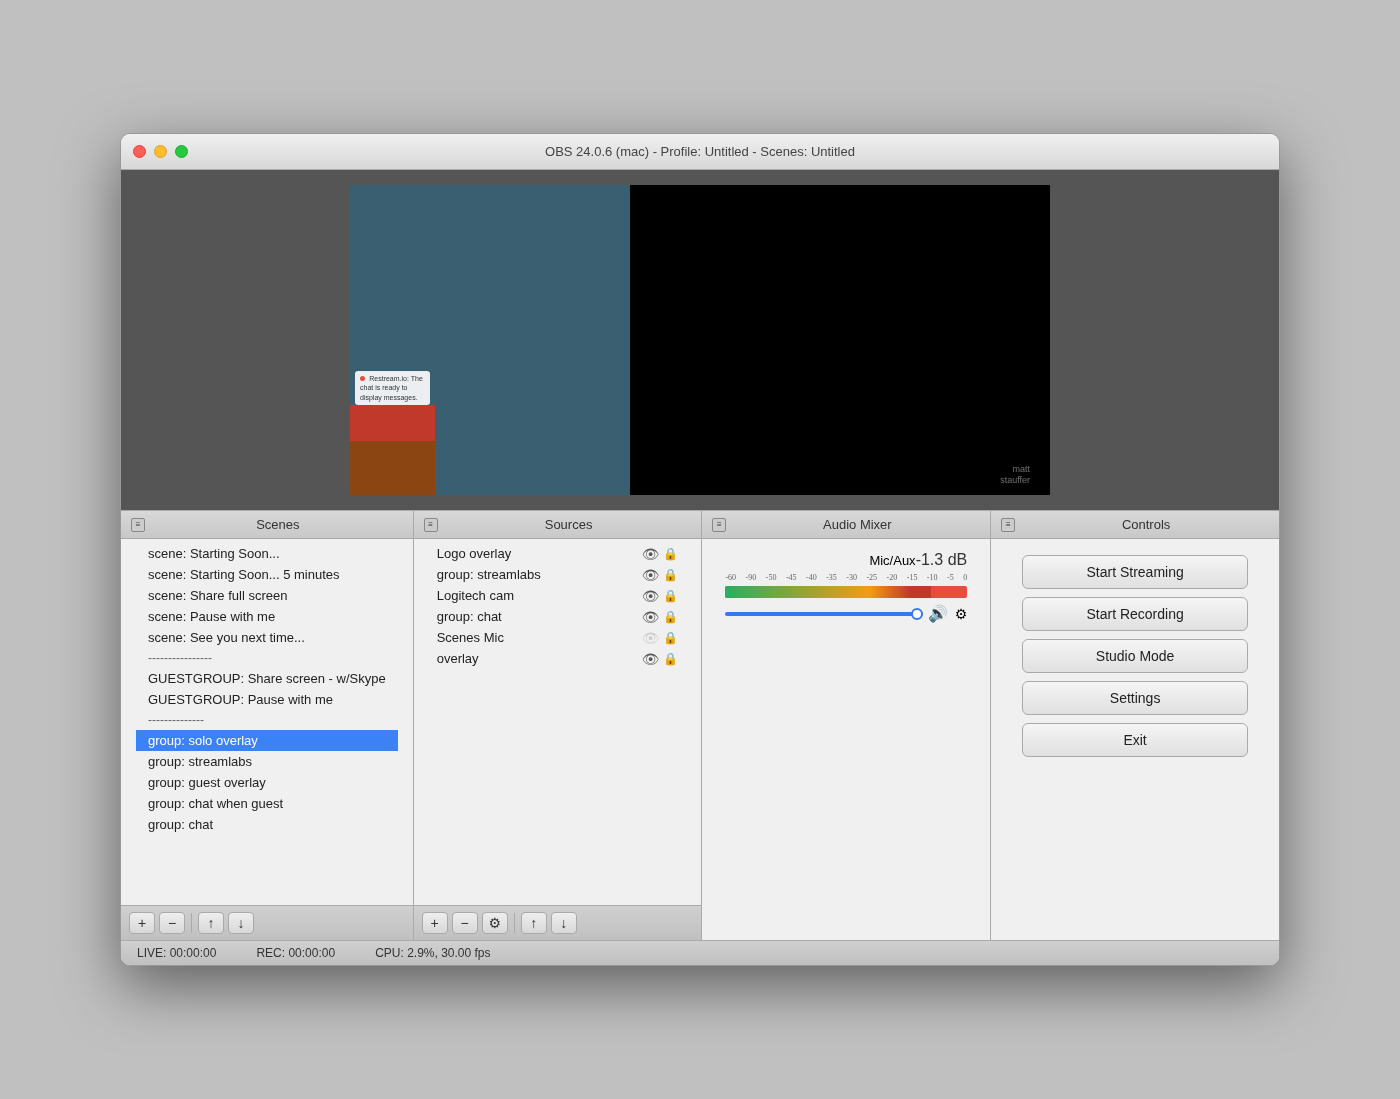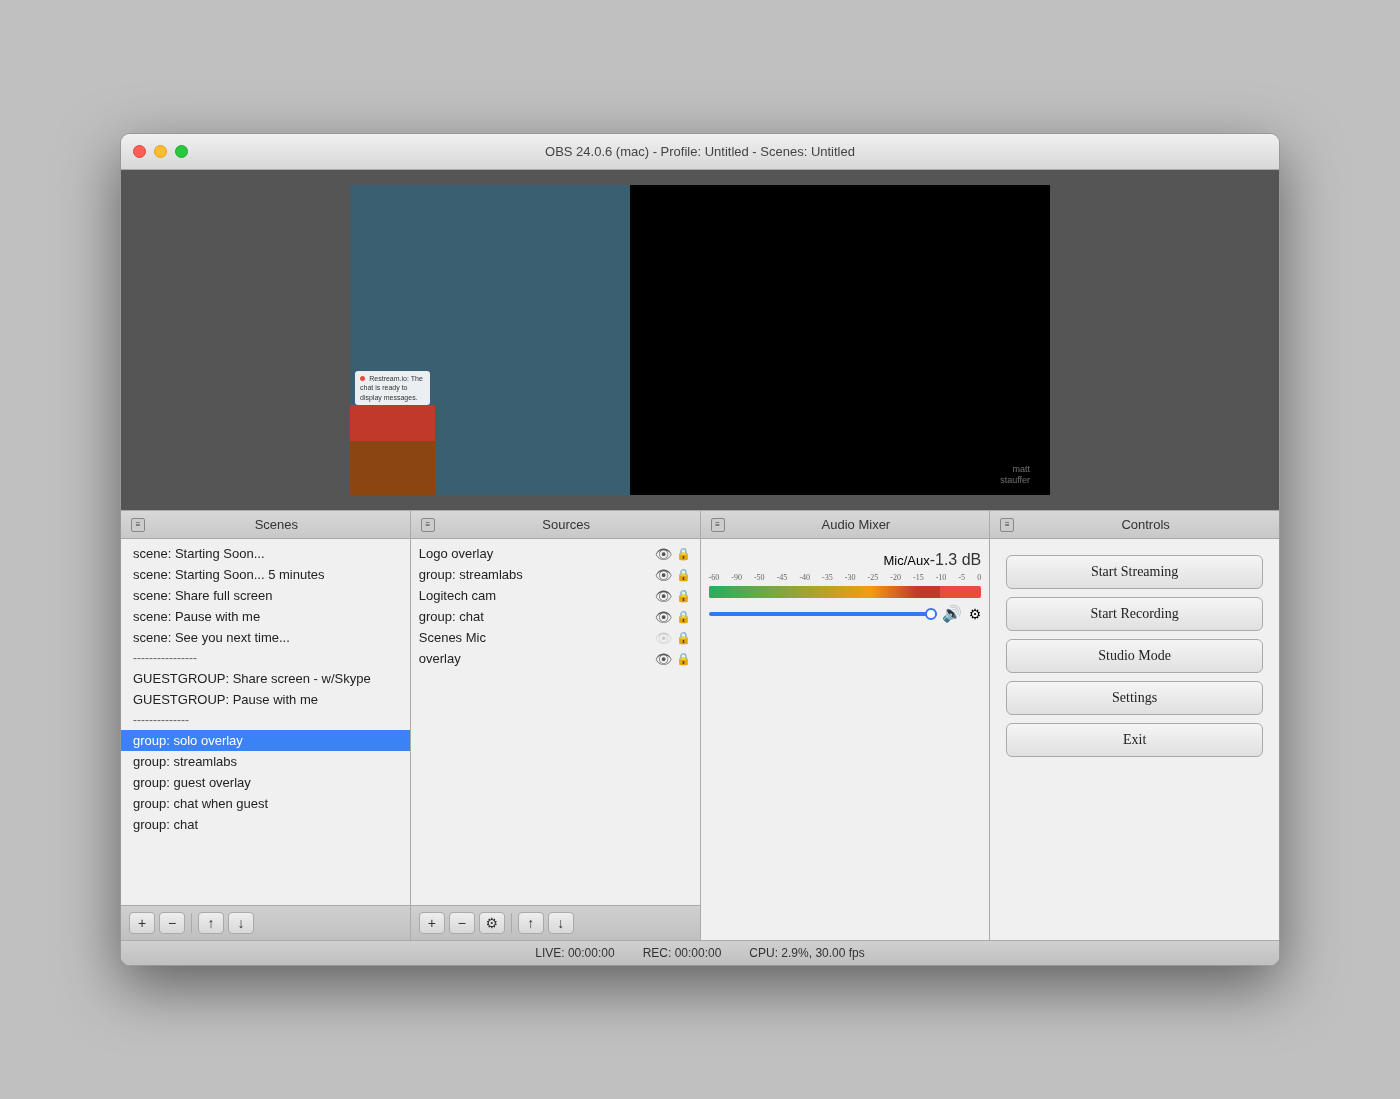--- a/index.html
+++ b/index.html
@@ -160,21 +160,21 @@
     .panel-title {
       flex: 1;
       text-align: center;
       font-size: 13px;
       color: #333;
     }
     .panel-content {
       flex: 1;
       overflow-y: auto;
       background: #f0f0f0;
-      padding: 4px 0;
+      padding: 4px 15px;
     }
     
     .list-item {
       padding: 3px 12px;
       cursor: pointer;
       font-size: 13px;
       color: #222;
       white-space: nowrap;
       overflow: hidden;
       text-overflow: ellipsis;
@@ -319,30 +319,28 @@
     .ctrl-btn {
       width: 100%;
       padding: 8px;
       background: linear-gradient(to bottom, #f5f5f5, #e0e0e0);
       border: 1px solid #aaa;
       border-radius: 6px;
       cursor: pointer;
       font-size: 14px;
       color: #222;
       text-align: center;
-      font-family: Liberation Serif, serif;
     }
     
     .status-bar {
       background: linear-gradient(to bottom, #d0d0d0, #c0c0c0);
       border-top: 1px solid #aaa;
       padding: 5px 16px;
       display: flex;
-      justify-content: center;
-      gap: 28px;
+      gap: 40px;
       font-size: 12px;
       color: #333;
     }
   </style>
 </head>
 <body>
 
 <div class="window">
 
   <div class="title-bar">

